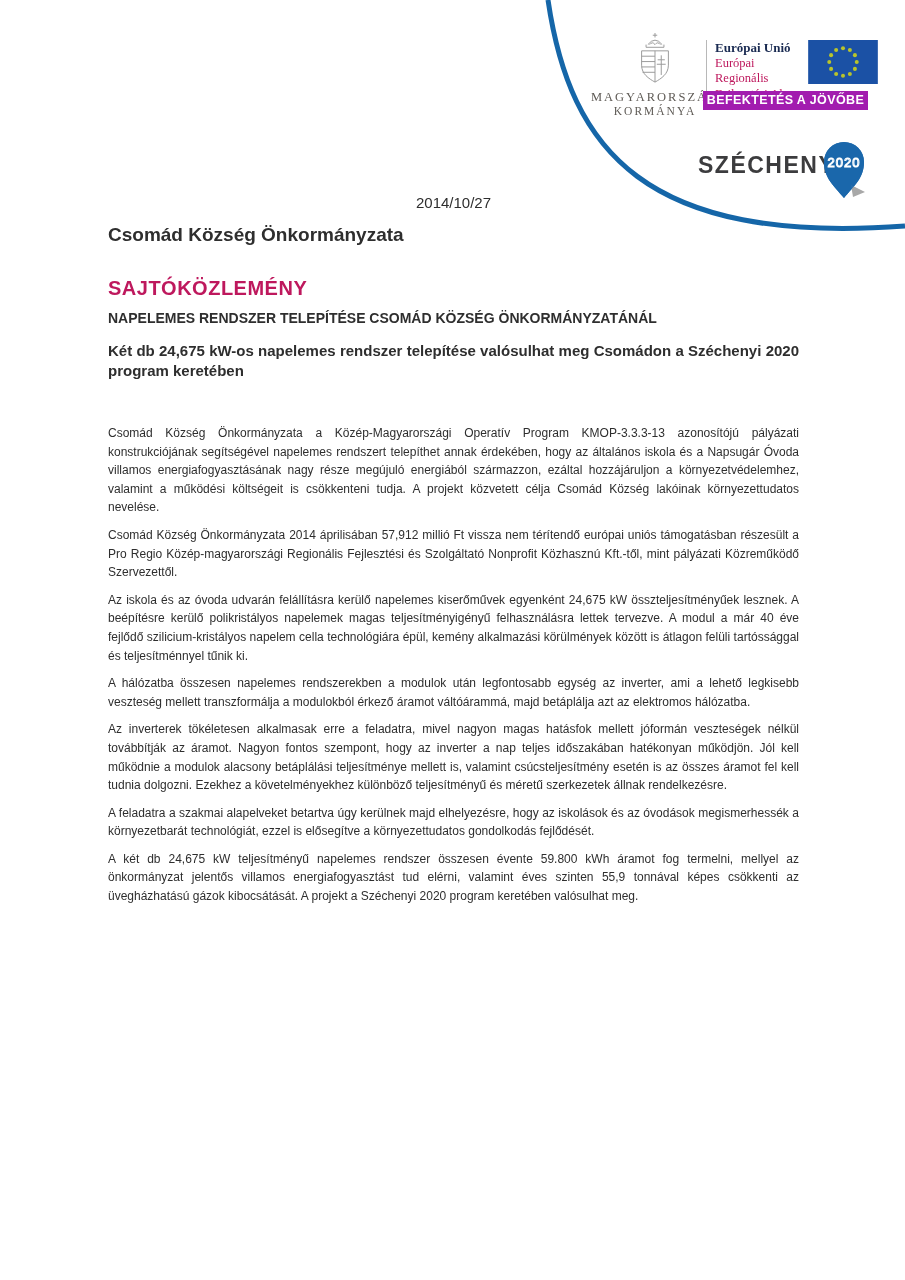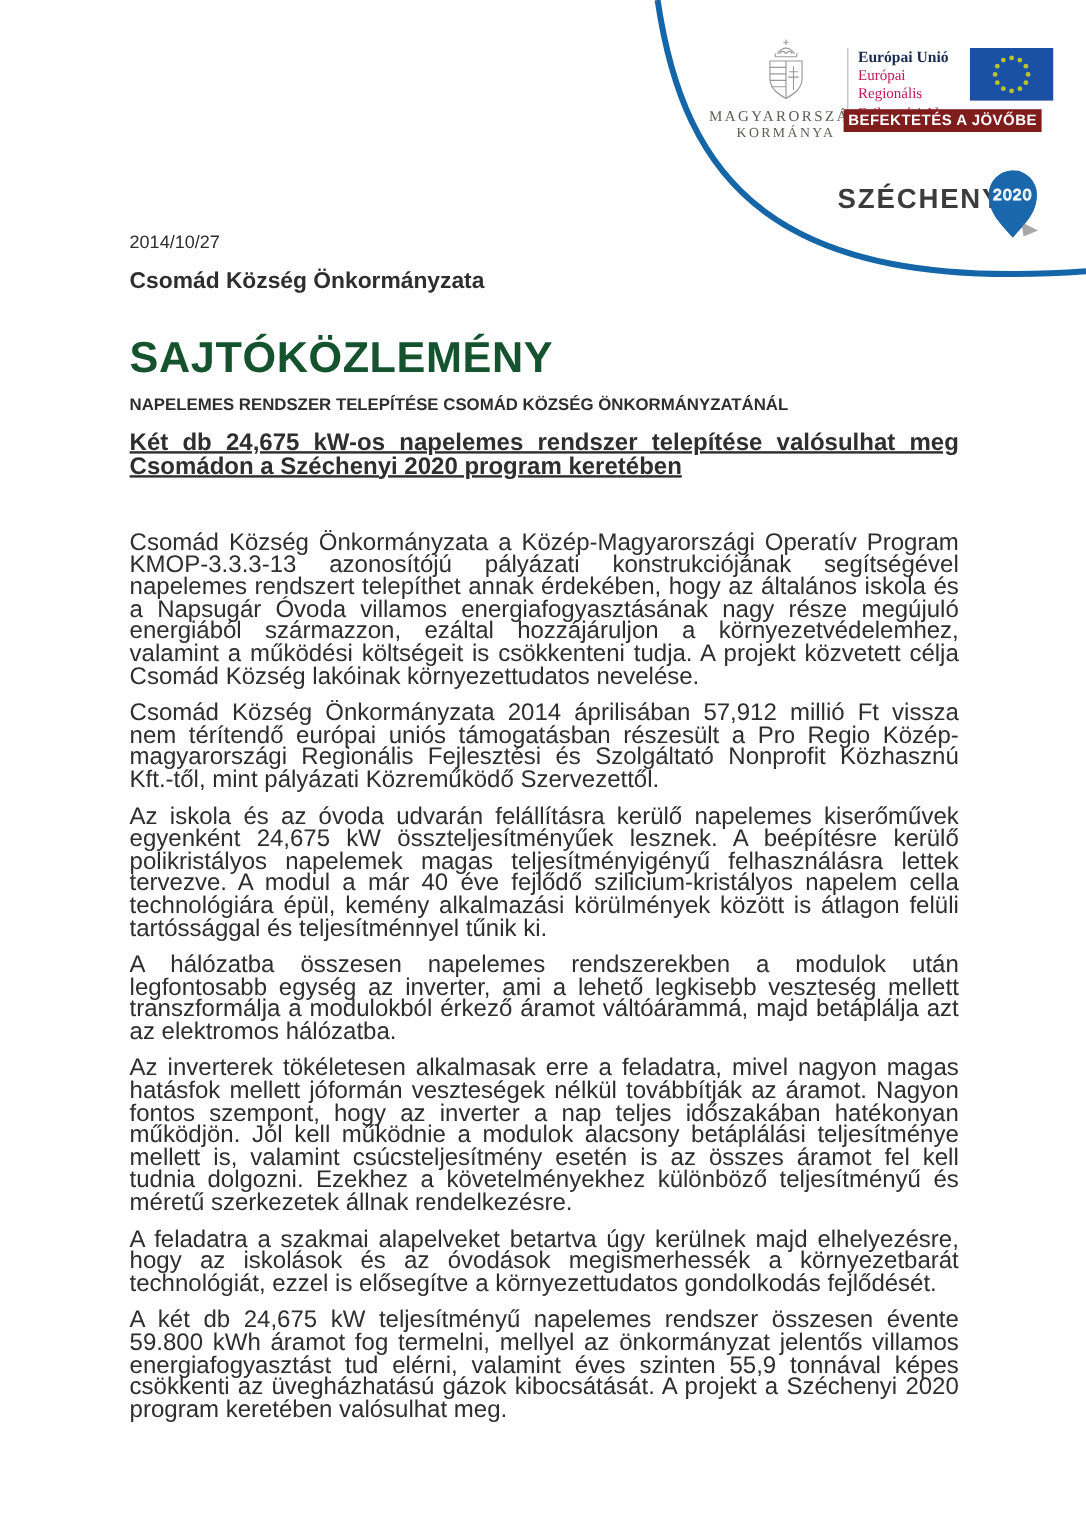--- a/index.html
+++ b/index.html
@@ -26,48 +26,48 @@
   .gov-line1 { font-size: 12.5px; }
   .gov-line2 { font-size: 11.5px; }
 
   .eu-divider { position: absolute; left: 706px; top: 40px; width: 1px; height: 54px; background: #b8b8b8; }
   .eu-text { position: absolute; left: 715px; top: 40px; width: 92px; line-height: 15.5px; font-family: Liberation Serif, serif; }
   .eu-line1 { font-size: 13px; font-weight: bold; color: #1a2b52; }
   .eu-line2, .eu-line3 { font-size: 12.5px; color: #be185d; }
   .eu-flag { position: absolute; left: 808px; top: 40px; }
   .eu-banner {
     position: absolute; left: 703px; top: 91px; width: 165px; height: 19px;
-    background: #7f1d1d; color: #ffffff;
+    background: #a21caf; color: #ffffff;
     font-size: 12.5px; font-weight: bold; letter-spacing: 0.4px;
     text-align: center; line-height: 19px;
   }
 
   .szechenyi-block { position: absolute; left: 698px; top: 140px; width: 200px; }
   .szechenyi-name {
     position: absolute; left: 0; top: 12px;
     font-size: 23px; font-weight: bold; color: #3c3c3e; letter-spacing: 1.5px;
   }
   .szechenyi-pin { position: absolute; left: 122px; top: 0; }
 
   
   .content { position: absolute; left: 108px; top: 194px; width: 691px; color: #2e2e2e; }
-  .doc-date { font-size: 15px; margin: 0 0 13px 0; }
+  .doc-date { font-size: 15px; margin: 0 0 13px 0; text-align: center; }
   .doc-org  { font-size: 19px; font-weight: bold; margin: 0 0 31px 0; }
   .doc-title {
-    color: #14532d; font-size: 36px; font-weight: bold;
+    color: #be185d; font-size: 20px; font-weight: bold;
     letter-spacing: 0.5px; margin: 0 0 10px 0;
   }
   .doc-subtitle { font-size: 14px; font-weight: bold; margin: 0 0 15px 0; }
   .doc-lead {
-    font-size: 20px; font-weight: bold; text-align: justify;
-    line-height: 19.5px; margin: 0 0 44px 0; text-decoration: underline;
+    font-size: 15px; font-weight: bold; text-align: justify;
+    line-height: 19.5px; margin: 0 0 44px 0;
   }
   .doc-body p {
-    font-size: 20px; line-height: 18.6px; text-align: justify;
-    margin: 12px 0 9px 0;
+    font-size: 12px; line-height: 18.6px; text-align: justify;
+    margin: 0 0 9px 0;
   }
 </style>
 </head>
 <body>
 
 <div class="page">
 
   <svg class="arc-svg" viewBox="0 0 905 260" aria-hidden="true">
     <path d="M 548 0 C 570 150 645 245 905 226" fill="none" stroke="#1566a8" stroke-width="5"></path>
   </svg>

